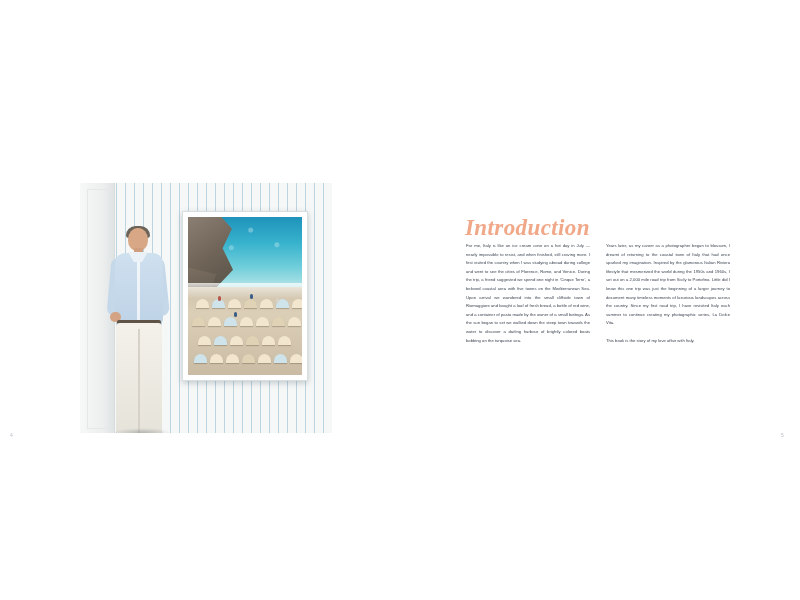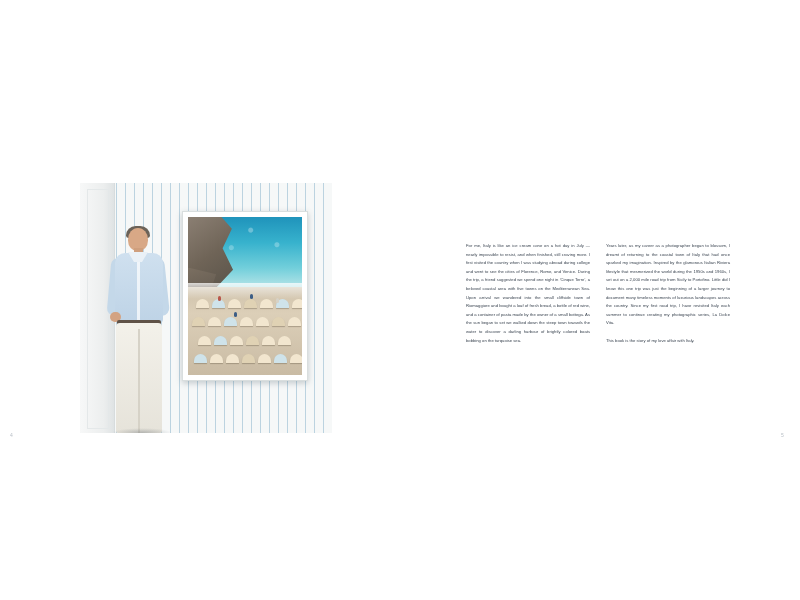--- a/index.html
+++ b/index.html
@@ -343,20 +343,21 @@
         <div class="collar"></div>
         <div class="hand-l"></div>
         <div class="belt"></div>
         <div class="pants"></div>
         <div class="shadow-floor"></div>
       </div>
     </div>
   </div>
 
   <div class="page-right">
+    <div class="intro-title">Introduction</div>
     <div class="columns">
       <div class="col">
         <p>For me, Italy is like an ice cream cone on a hot day in July — nearly impossible to resist, and when finished, still craving more. I first visited the country when I was studying abroad during college and went to see the cities of Florence, Rome, and Venice. During the trip, a friend suggested we spend one night in 'Cinque Terre', a beloved coastal area with five towns on the Mediterranean Sea. Upon arrival we wandered into the small cliffside town of Riomaggiore and bought a loaf of fresh bread, a bottle of red wine, and a container of pasta made by the owner of a small bottega. As the sun began to set we walked down the steep town towards the water to discover a darling harbour of brightly colored boats bobbing on the turquoise sea.</p>
       </div>
       <div class="col">
         <p>Years later, as my career as a photographer began to blossom, I dreamt of returning to the coastal town of Italy that had once sparked my imagination. Inspired by the glamorous Italian Riviera lifestyle that mesmerized the world during the 1950s and 1960s, I set out on a 2,000 mile road trip from Sicily to Portofino. Little did I know this one trip was just the beginning of a larger journey to document many timeless moments of luxurious landscapes across the country. Since my first road trip, I have revisited Italy each summer to continue creating my photographic series, La Dolce Vita.</p>
         <p>This book is the story of my love affair with Italy.</p>
       </div>
     </div>
   </div>

